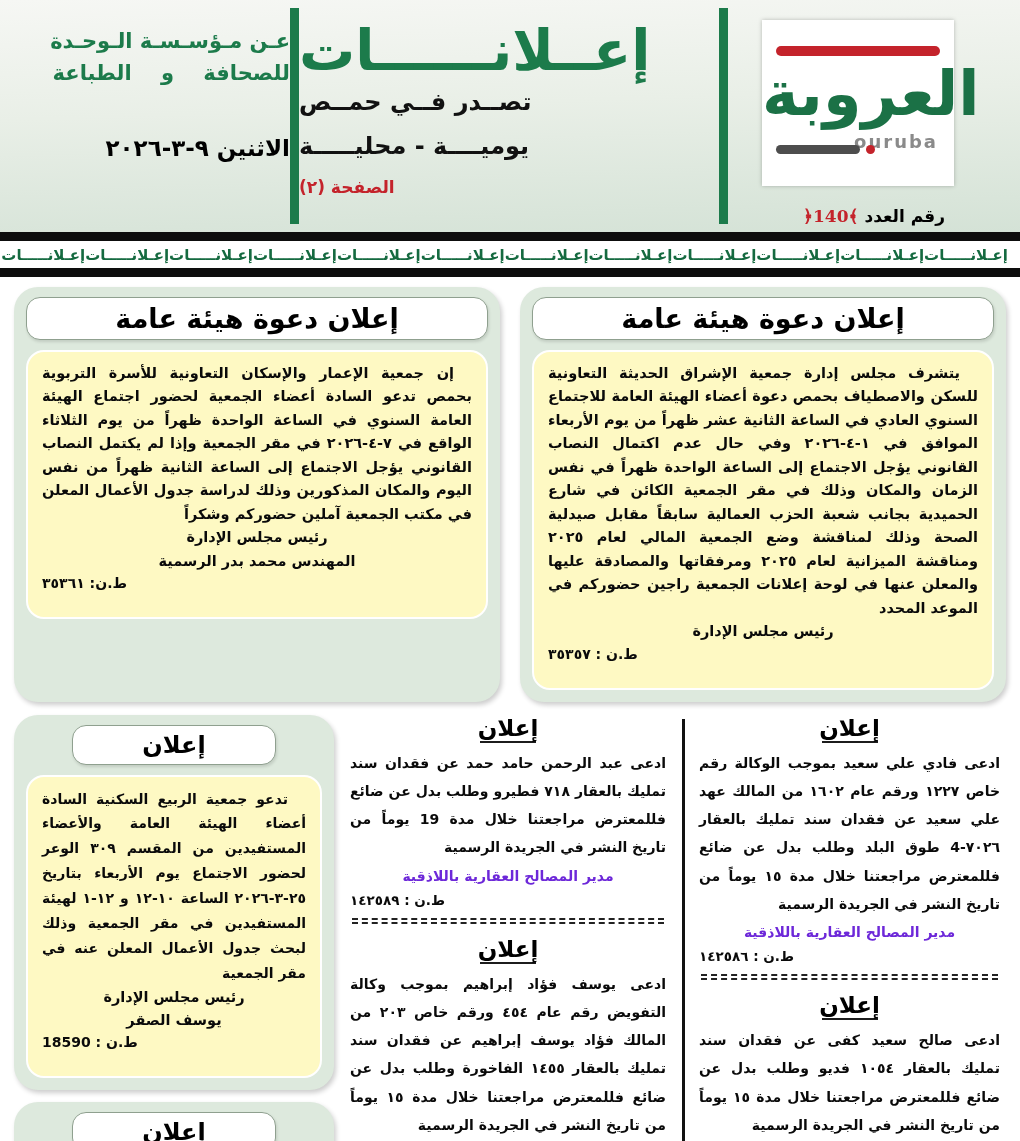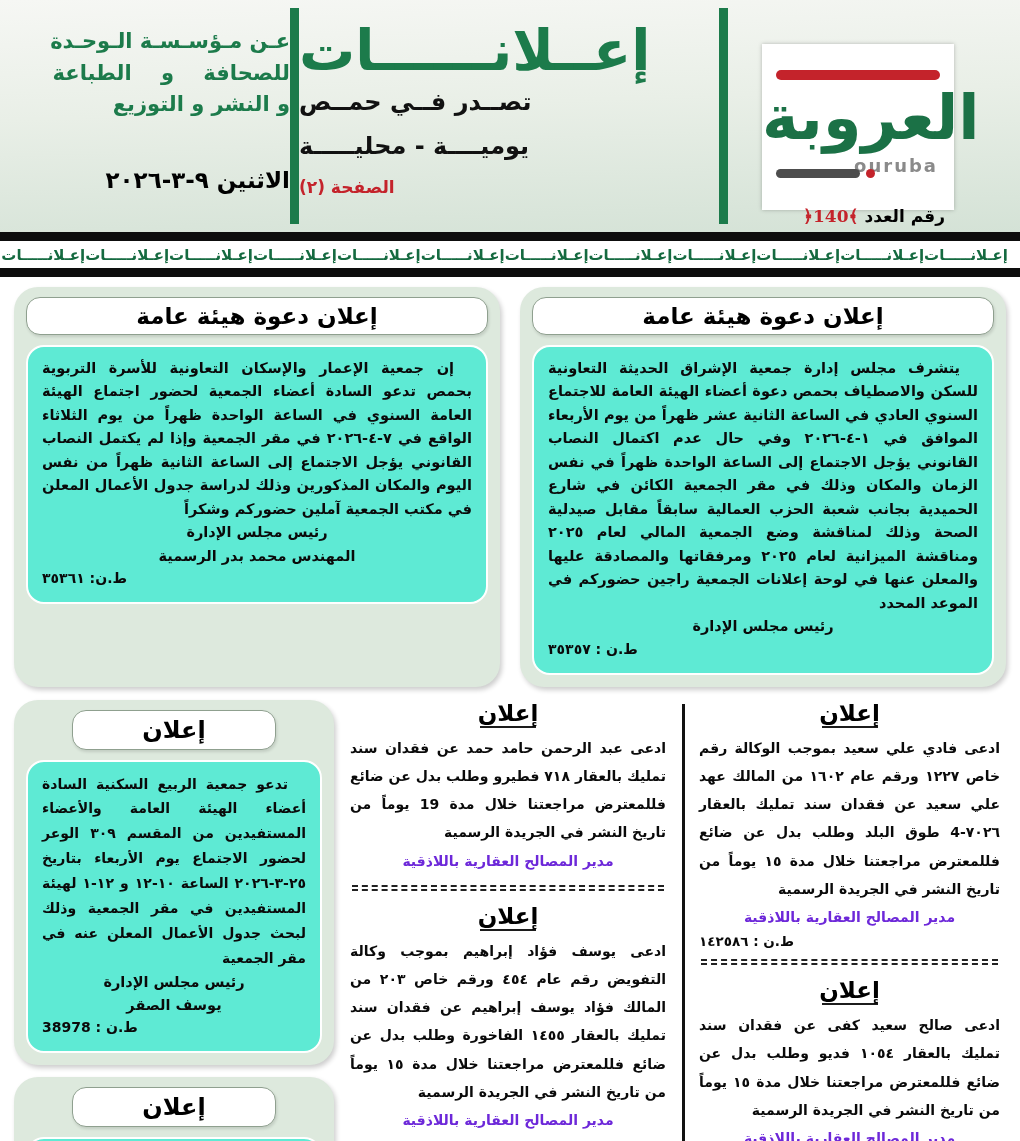--- a/index.html
+++ b/index.html
@@ -13,21 +13,21 @@
   .org-line { color:#1c7b4b; font-weight:bold; font-size:21px; line-height:1.5; direction:rtl; }
   .org-line.spread { word-spacing:22px; }
   .h-date { margin-top:46px; font-weight:bold; font-size:23px; color:#000; direction:rtl; }
   .vbar { width:9px; background:#1c7b4b; margin:8px 0 8px 0; }
   .h-center { flex:1; text-align:left; padding-top:16px; }
   .h-title { color:#1c7b4b; font-weight:bold; font-size:56px; line-height:1.25; direction:rtl; }
   .h-sub { font-weight:bold; font-size:24px; color:#111; direction:rtl; line-height:1.35; }
   .h-sub.first { margin-top:12px; }
   .h-page { margin-top:14px; color:#c4232b; font-weight:bold; font-size:17px; direction:rtl; }
   .h-right { width:292px; position:relative; }
-  .logo-box { position:absolute; top:44px; left:34px; width:192px; height:166px;
+  .logo-box { position:absolute; top:20px; left:34px; width:192px; height:166px;
     background:#fff; box-shadow:0 0 4px rgba(0,0,0,0.25); }
   .logo-redbar { position:absolute; top:26px; left:14px; right:14px; height:10px;
     background:#c4232b; border-radius:6px; }
   .logo-word { position:absolute; top:34px; width:100%; text-align:center;
     color:#1b7146; font-weight:bold; font-size:62px; line-height:1.3; }
   .logo-latin { position:absolute; right:16px; bottom:34px; color:#8a8a8a;
     font-size:18px; font-weight:bold; letter-spacing:2px; }
   .logo-graybar { position:absolute; left:14px; bottom:32px; width:84px; height:9px;
     background:#4d4d4d; border-radius:5px; }
   .logo-reddot { position:absolute; left:104px; bottom:32px; width:9px; height:9px;
@@ -43,24 +43,24 @@
     align-items:center; padding:0 12px; overflow:hidden; direction:rtl; }
   .banner-word { color:#156a40; font-weight:bold; font-size:15px; white-space:nowrap; }
 
   
   .content { padding:10px 14px 6px; }
   .row-top { display:flex; gap:20px; margin-bottom:13px; }
 
   .panel { background:#dde9dd; border-radius:24px; padding:10px 12px 12px;
     box-shadow:2px 3px 5px rgba(0,0,0,0.2); flex:1; }
   .panel-title { background:#fff; border:1px solid #8fa08f; border-radius:14px;
-    text-align:center; font-weight:bold; font-size:23px; color:#000; padding:5px 10px;
+    text-align:center; font-weight:bold; font-size:27px; color:#000; padding:5px 10px;
     margin:0 0 10px; box-shadow:1px 2px 3px rgba(0,0,0,0.12); direction:rtl; }
-  .panel-body-box { background:#5eead4; border:2px solid #fff; border-radius:18px;
-    padding:10px 14px 16px; }
+  .panel-body-box { background:#fef9c3; border:2px solid #fff; border-radius:18px;
+    padding:10px 14px 26px; }
   .ad-body { direction:rtl; text-align:justify; font-weight:bold; font-size:14.5px;
     line-height:1.62; color:#0a0a0a; text-indent:18px; }
   .ad-sig { text-align:center; font-weight:bold; font-size:14.5px; line-height:1.6;
     direction:rtl; color:#0a0a0a; }
   .ad-sig:empty { display:none; }
   .ad-phone { direction:rtl; text-align:left; font-weight:bold; font-size:14px;
     margin-top:2px; color:#0a0a0a; }
 
   .row-bottom { display:flex; gap:8px; }
   .col-left { width:320px; display:flex; flex-direction:column; gap:12px; }
@@ -85,21 +85,20 @@
 </style>
 </head>
 <body>
 
 <div class="page">
 
   <div class="header">
     <div class="h-left">
       <div class="org-line">عـن مـؤسـسـة الـوحـدة</div>
       <div class="org-line spread">للصحافة و الطباعة</div>
-      <div class="org-line">و النشر و التوزيع</div>
       <div class="h-date">الاثنين ٩-٣-٢٠٢٦</div>
     </div>
     <div class="vbar"></div>
     <div class="h-center">
       <div class="h-title">إعــلانــــــات</div>
       <div class="h-sub">تصــدر فــي حمــص</div>
       <div class="h-sub first">يوميــــة - محليـــــة</div>
       <div class="h-page">الصفحة (٢)</div>
     </div>
     <div class="vbar"></div>
@@ -162,38 +161,39 @@
 
     <div class="row-bottom">
 
       <div class="col-left">
         <section class="panel">
           <div class="panel-title">إعلان</div>
           <div class="panel-body-box">
             <div class="ad-body">تدعو جمعية الربيع السكنية السادة أعضاء الهيئة العامة والأعضاء المستفيدين من المقسم ٣٠٩ الوعر لحضور الاجتماع يوم الأربعاء بتاريخ ٢٥-٣-٢٠٢٦ الساعة ١٠-١٢ و ١٢-١ لهيئة المستفيدين في مقر الجمعية وذلك لبحث جدول الأعمال المعلن عنه في مقر الجمعية</div>
             <div class="ad-sig">رئيس مجلس الإدارة</div>
             <div class="ad-sig">يوسف الصقر</div>
-            <div class="ad-phone">ط.ن : 38978</div>
+            <div class="ad-phone">ط.ن : 18590</div>
           </div>
         </section>
         <section class="panel">
           <div class="panel-title">إعلان</div>
           <div class="panel-body-box">
             <div class="ad-body">تعلن جمعية اليقظة بحمص دعوة الهيئة العامة للجمعية لانعقاد مؤتمرها السنوي بمقر الجمعية بمبنى مديرية التعاون السكني يوم الأحد الواقع في ٢٩-٣-٢٠٢٦ الساعة ١٢-١ وهيئة المستفيدين الساعة ١١-١٢ آملين من كافة أعضاء الجمعية مراجعة مكتب الجمعية وحضور الاجتماع</div>
 
           </div>
         </section>
       </div>
 
       <div class="col-mid">
         <div class="plain-ad">
           <div class="plain-title">إعلان</div>
           <div class="plain-underline"></div>
           <div class="plain-body">ادعى عبد الرحمن حامد حمد عن فقدان سند تمليك بالعقار ٧١٨ فطيرو وطلب بدل عن ضائع فللمعترض مراجعتنا خلال مدة 19 يوماً من تاريخ النشر في الجريدة الرسمية</div>
           <div class="plain-signer">مدير المصالح العقارية باللاذقية</div>
+          <div class="plain-phone">ط.ن : ١٤٢٥٨٩</div>
         </div>
         <div class="sep"></div>
         <div class="plain-ad">
           <div class="plain-title">إعلان</div>
           <div class="plain-underline"></div>
           <div class="plain-body">ادعى يوسف فؤاد إبراهيم بموجب وكالة التفويض رقم عام ٤٥٤ ورقم خاص ٢٠٣ من المالك فؤاد يوسف إبراهيم عن فقدان سند تمليك بالعقار ١٤٥٥ الفاخورة وطلب بدل عن ضائع فللمعترض مراجعتنا خلال مدة ١٥ يوماً من تاريخ النشر في الجريدة الرسمية</div>
           <div class="plain-signer">مدير المصالح العقارية باللاذقية</div>
 
         </div>
 

